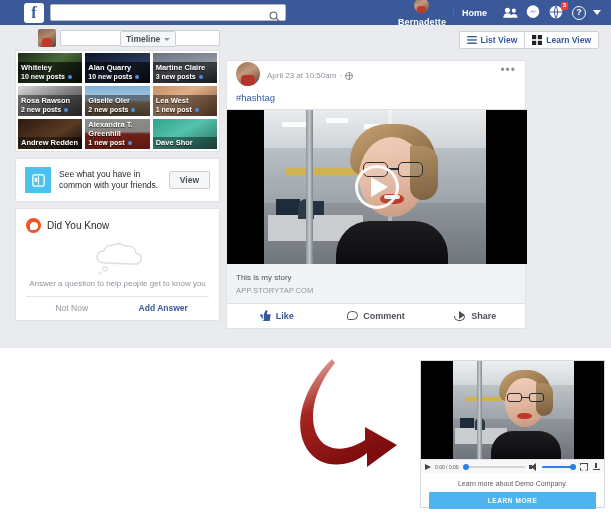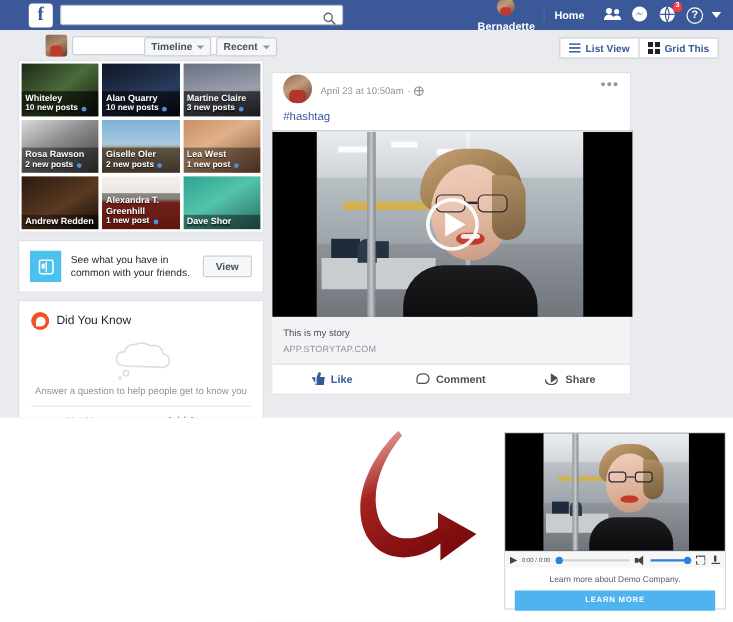--- a/index.html
+++ b/index.html
@@ -84,21 +84,21 @@
   }
   .fb-mini-av::after{
     content:""; position:absolute; left:4px; bottom:0; width:10px; height:9px;
     background:#c0392b; border-radius:3px 3px 0 0;
   }
   .fb-statusbox{
     flex:1; height:16px; margin-left:4px; background:#fff;
     border:1px solid #ccd0d5; border-radius:2px;
   }
   .fb-sortrow{
-    position:absolute; left:120px; top:31px; display:flex; gap:4px; align-items:center;
+    position:absolute; left:120px; top:31px; display:flex; gap:4px; align-items:center;flex-direction:column;
   }
   .fb-sortbtn{
     background:#f5f6f7; border:1px solid #ccd0d5; border-radius:2px;
     font-size:8.5px; font-weight:bold; color:#4b4f56; padding:2px 5px;
     display:flex; align-items:center; gap:4px;
   }
   .fb-sortbtn .dn{ width:0;height:0;border-left:3px solid transparent;border-right:3px solid transparent;border-top:3.5px solid #8d949e;}
 
   .fb-viewrow{
     position:absolute; right:12px; top:31px; display:flex;
@@ -110,21 +110,21 @@
   }
   .fb-viewbtn + .fb-viewbtn{ border-left:1px solid #ccd0d5; }
 
   
   .fb-left { position:absolute; left:15px; top:50px; width:205px; }
   .friend-grid{
     display:grid; grid-template-columns:repeat(3,1fr); gap:3px;
     background:#fff; padding:2px; border:1px solid #e0e2e6;
   }
   .friend-tile{
-    position:relative; height:44px; overflow:hidden; background:#555;
+    position:relative; height:30px; overflow:hidden; background:#555;
   }
   .friend-tile.t0{background:linear-gradient(140deg,#1d2b1a,#4b6b3a 50%,#101c10);}
   .friend-tile.t1{background:linear-gradient(160deg,#0e1626,#2a3c5e 60%,#0b1120);}
   .friend-tile.t2{background:linear-gradient(170deg,#6a7080,#9aa0ac 55%,#3f4550);}
   .friend-tile.t3{background:linear-gradient(150deg,#dadada,#8a8a8a 45%,#3a3a3a);}
   .friend-tile.t4{background:linear-gradient(180deg,#7fb2d8 0%,#a9c9e0 46%,#9f8a6e 55%,#6b5a44 100%);}
   .friend-tile.t5{background:linear-gradient(150deg,#c98f66,#e0b189 40%,#7b4f35);}
   .friend-tile.t6{background:linear-gradient(150deg,#2b1a10,#5a3a22 55%,#120b06);}
   .friend-tile.t7{background:linear-gradient(180deg,#f3f1ec 0%,#e8e4dd 42%,#c0392b 50%,#a3281c 100%);}
   .friend-tile.t8{background:linear-gradient(150deg,#2fa38f,#53c3ac 45%,#2b6b60);}
@@ -430,21 +430,21 @@
         </svg>
         <span>List View</span>
       </div>
       <div class="fb-viewbtn">
         <svg width="10" height="10" viewBox="0 0 10 10">
           <rect x="0" y="0" width="4.2" height="4.2" fill="#1d2129"></rect>
           <rect x="5.8" y="0" width="4.2" height="4.2" fill="#1d2129"></rect>
           <rect x="0" y="5.8" width="4.2" height="4.2" fill="#1d2129"></rect>
           <rect x="5.8" y="5.8" width="4.2" height="4.2" fill="#1d2129"></rect>
         </svg>
-        <span>Grid This</span>
+        <span>Learn View</span>
       </div>
     </div>
 
     <div class="fb-left">
 
       <div class="friend-grid">
         <div class="friend-tile t0 row0">
           <div class="friend-cap">
             <div class="friend-name">Whiteley</div>
             <div class="friend-posts">

